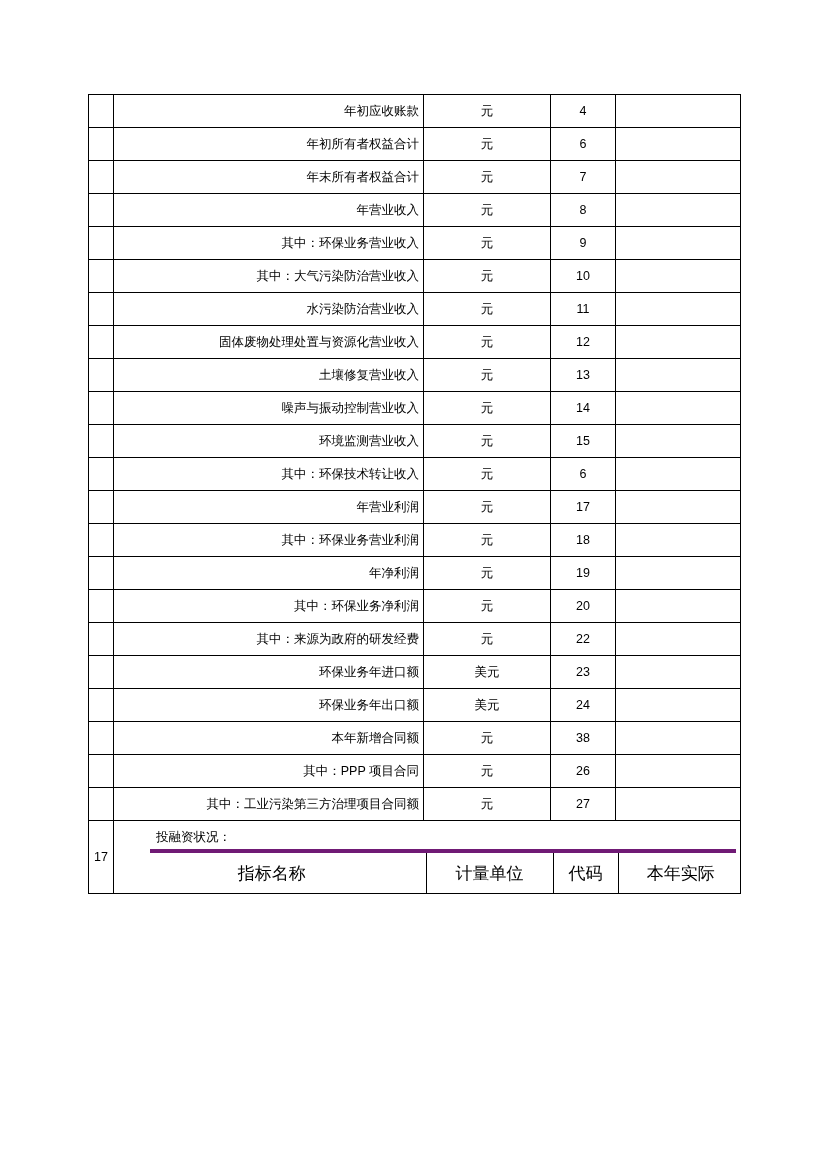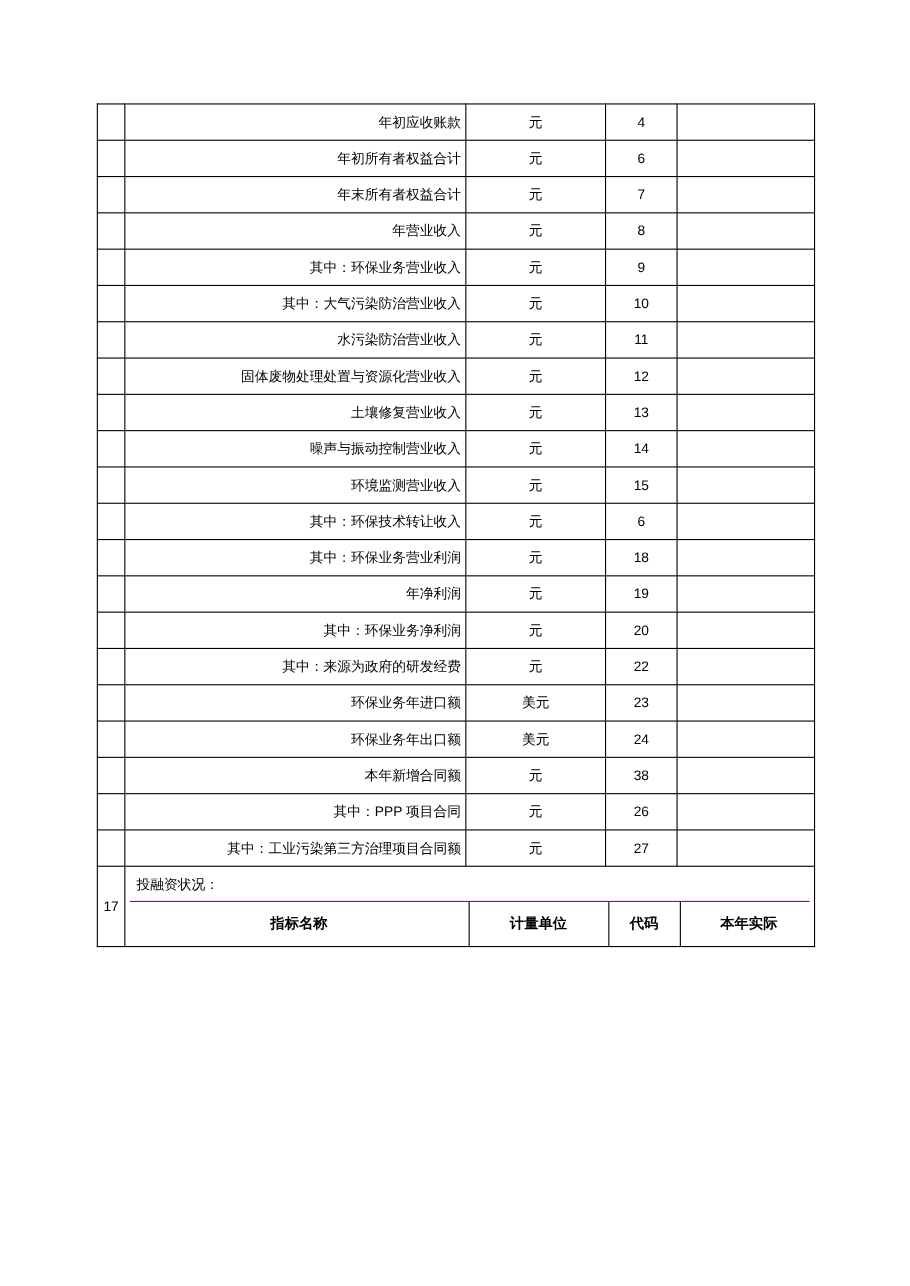--- a/index.html
+++ b/index.html
@@ -65,37 +65,38 @@
   .ind2 { padding-left: 42px; }
   .ind3 { padding-left: 60px; }
 
   
   td.nest {
     padding: 0;
     vertical-align: top;
     border: 1px solid #000000;
   }
   .nest-title {
-    border-bottom: 1px solid #701a75;
+    border-bottom: 4px solid #701a75;
     height: 32px;
     line-height: 32px;
     font-size: 12.5px;
     padding-left: 6px;
     box-sizing: border-box;
+    margin-left: 32px;
   }
   table.sub {
     border-collapse: collapse;
     width: 100%;
     table-layout: fixed;
   }
   table.sub td {
     border: none;
     height: 40px;
-    font-size: 13px;
-    font-weight: bold;
+    font-size: 17px;
+    font-weight: normal;
     text-align: center;
     vertical-align: middle;
     border-right: 1px solid #000000;
   }
   table.sub td:last-child { border-right: none; }
   col.s-name { width: 308px; }
   col.s-unit { width: 127px; }
   col.s-code { width: 65px; }
   col.s-val  { width: 125px; }
 </style>
@@ -204,20 +205,27 @@
         </tr>
 
         <tr>
           <td class="rowno"></td>
           <td class="name ind2">其中：环保技术转让收入</td>
           <td class="unit">元</td>
           <td class="code">6</td>
           <td class="val"></td>
         </tr>
 
+        <tr>
+          <td class="rowno"></td>
+          <td class="name ind0">年营业利润</td>
+          <td class="unit">元</td>
+          <td class="code">17</td>
+          <td class="val"></td>
+        </tr>
 
         <tr>
           <td class="rowno"></td>
           <td class="name ind1">其中：环保业务营业利润</td>
           <td class="unit">元</td>
           <td class="code">18</td>
           <td class="val"></td>
         </tr>
 
         <tr>

